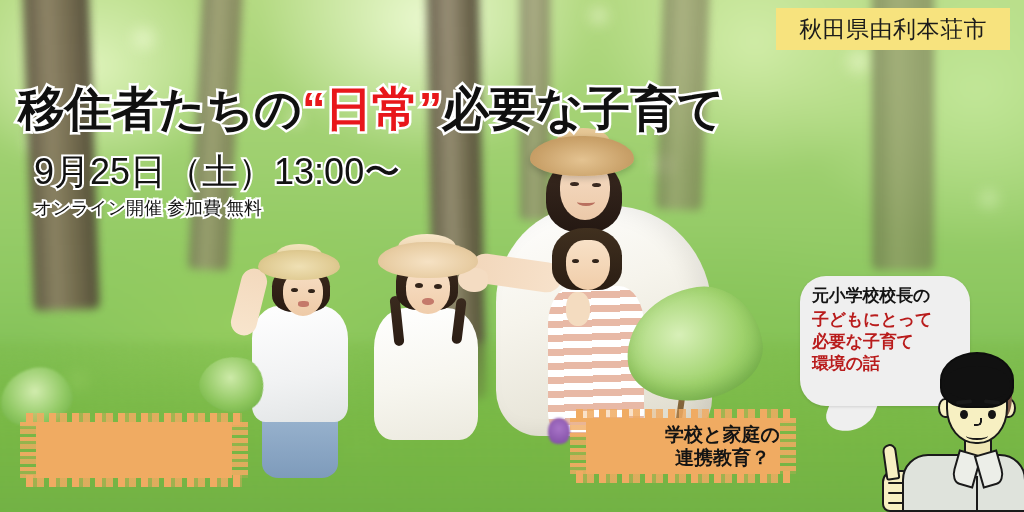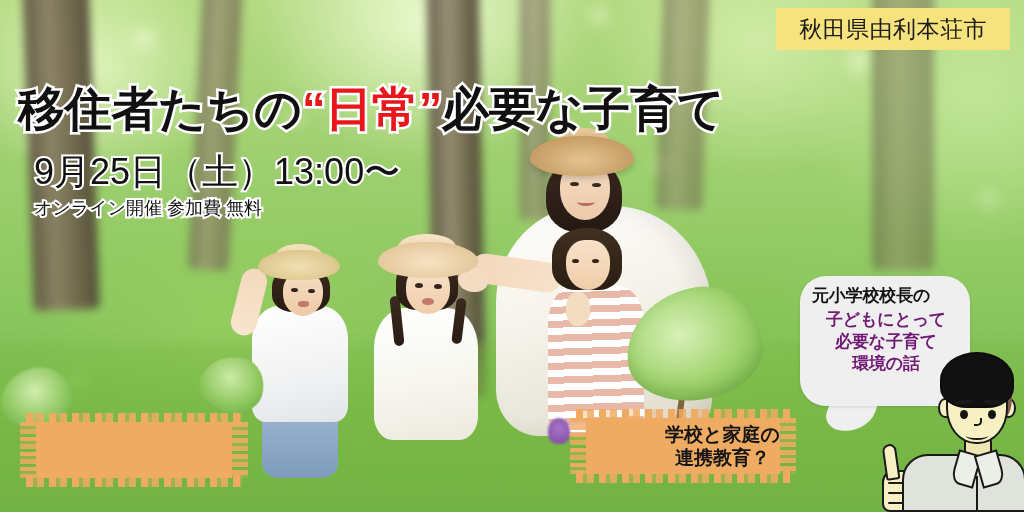--- a/index.html
+++ b/index.html
@@ -310,23 +310,22 @@
     background: #efefef;
     border-radius: 0 0 60% 40%;
     transform: rotate(10deg) skewX(-10deg);
   }
   .bubble .b-line1 {
     font-size: 17px; font-weight: 700; color: #141414; line-height: 1.28;
     letter-spacing: -.01em; white-space: nowrap;
   }
   .bubble .b-line2 {
     margin-top: 2px;
-    font-size: 17px; font-weight: 700; color: #701a75; line-height: 1.30;
+    font-size: 17px; font-weight: 700; color: #b91c1c; line-height: 1.30;
     letter-spacing: -.01em;
-    text-align: center;
   }
   .bubble .b-line2 div { white-space: nowrap; }
 
   
   .char { position: absolute; left: 932px; top: 352px; width: 92px; height: 160px; }
   .ch-hair {
     position: absolute; left: 8px; top: 0px; width: 74px; height: 56px;
     background: #111111;
     border-radius: 50% 50% 36% 36%;
     border: 2px solid #0d0d0d;

